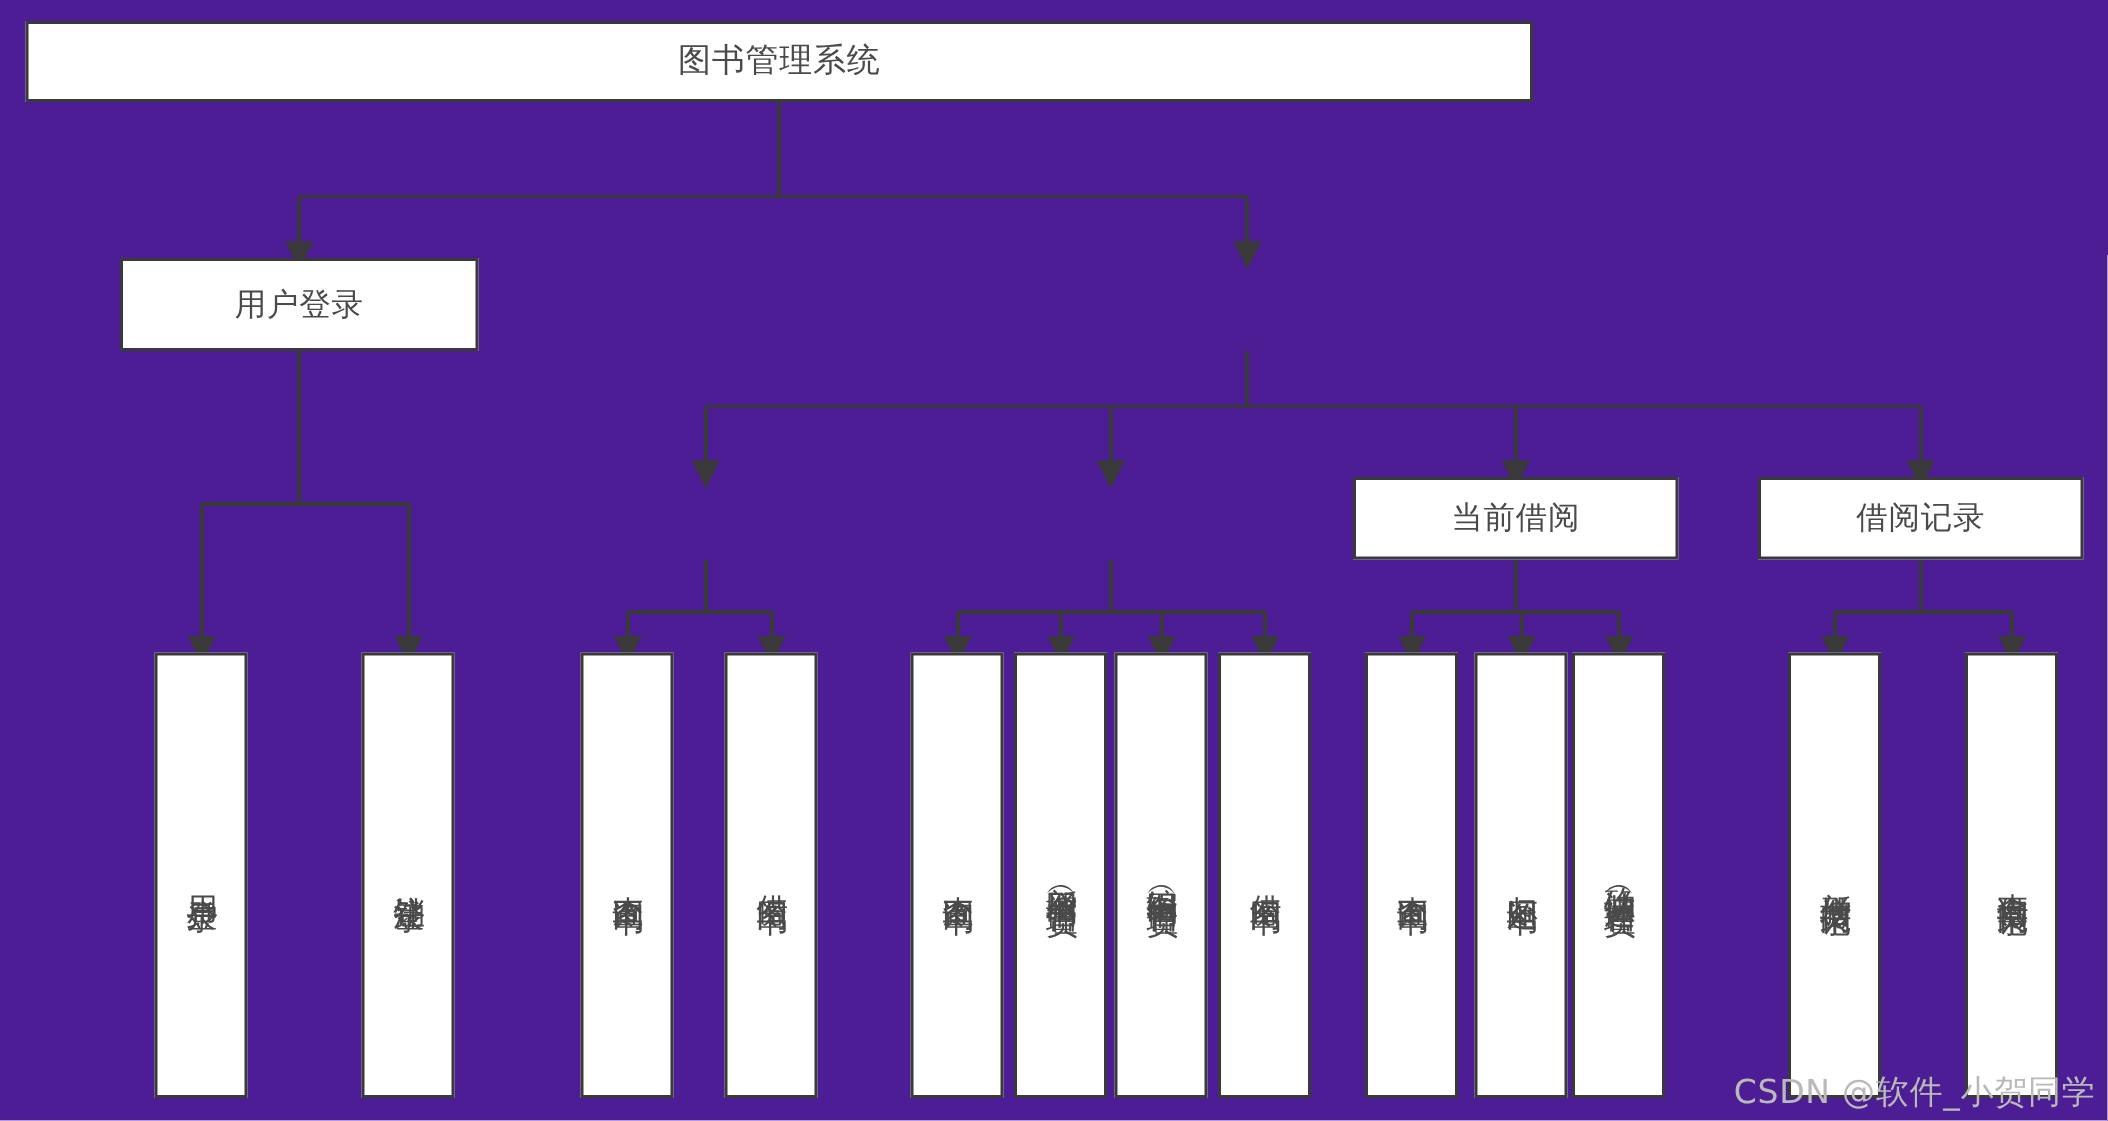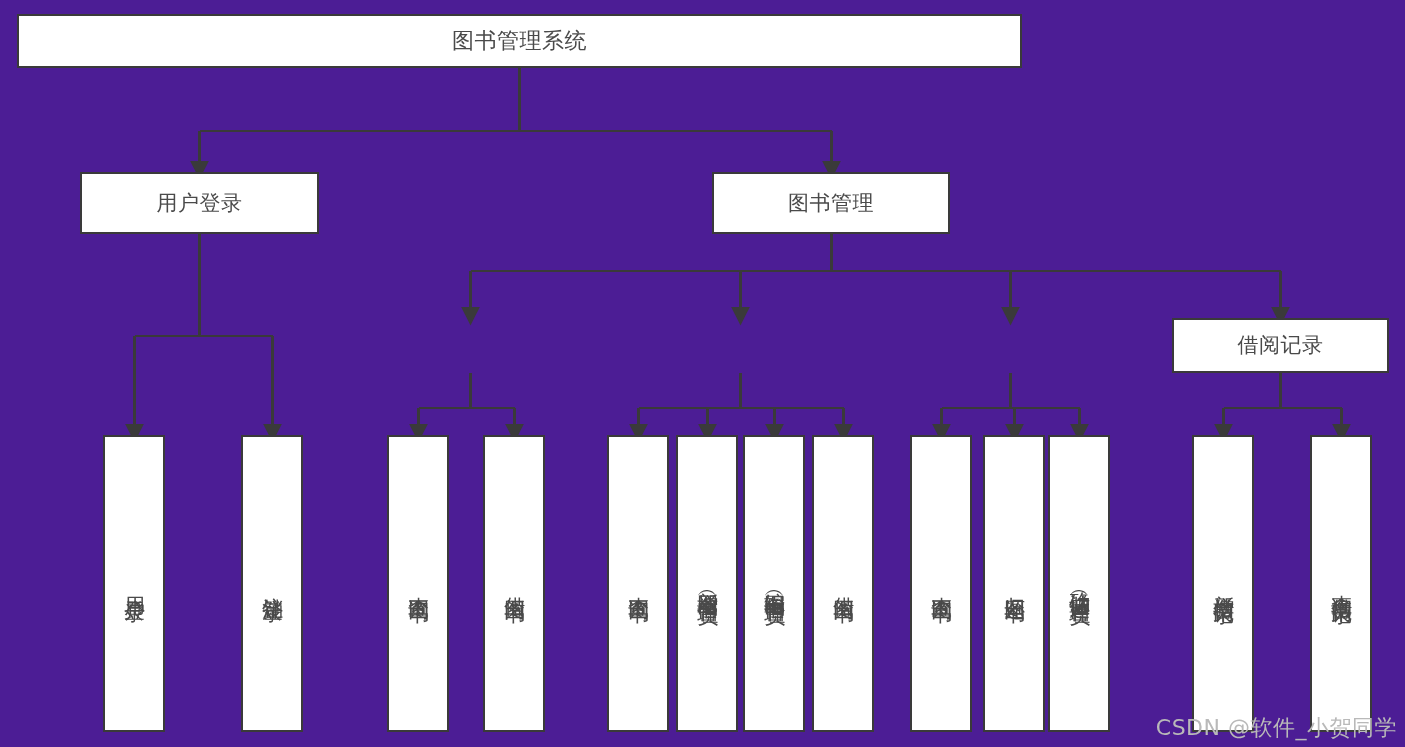--- a/index.html
+++ b/index.html
@@ -128,24 +128,24 @@
     </g>
   </svg>
 
   <div class="node root" style="left:17px; top:14px; width:1005px; height:54px;">
     <span class="label">图书管理系统</span>
   </div>
 
   <div class="node branch" style="left:80px; top:172px; width:239px; height:62px;">
     <span class="label">用户登录</span>
   </div>
-  <div class="node branch" style="left:712px; top:172px; width:238px; height:62px;">
-    <span class="label">图书管理</span>
+
+  <div class="node branch" style="left:902px; top:318px; width:217px; height:55px;">
+    <span class="label">当前借阅</span>
   </div>
-
   <div class="node branch" style="left:1172px; top:318px; width:217px; height:55px;">
     <span class="label">借阅记录</span>
   </div>
 
   <div class="node leaf" style="left:103px; top:435px; width:62px; height:297px;">
     <span class="label">用户登录</span>
   </div>
   <div class="node leaf" style="left:241px; top:435px; width:62px; height:297px;">
     <span class="label">注销登录</span>
   </div>

